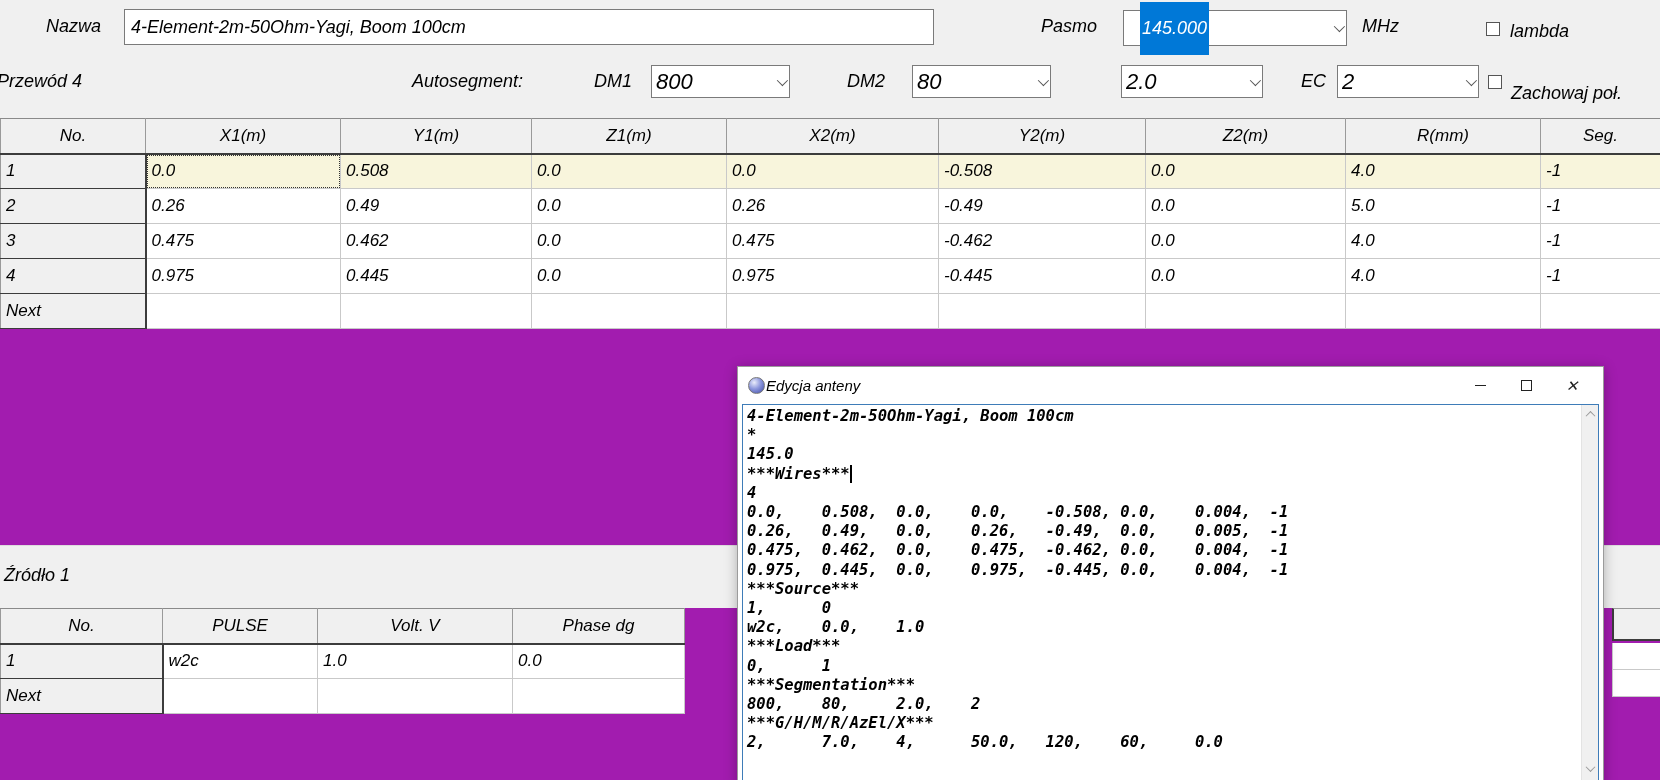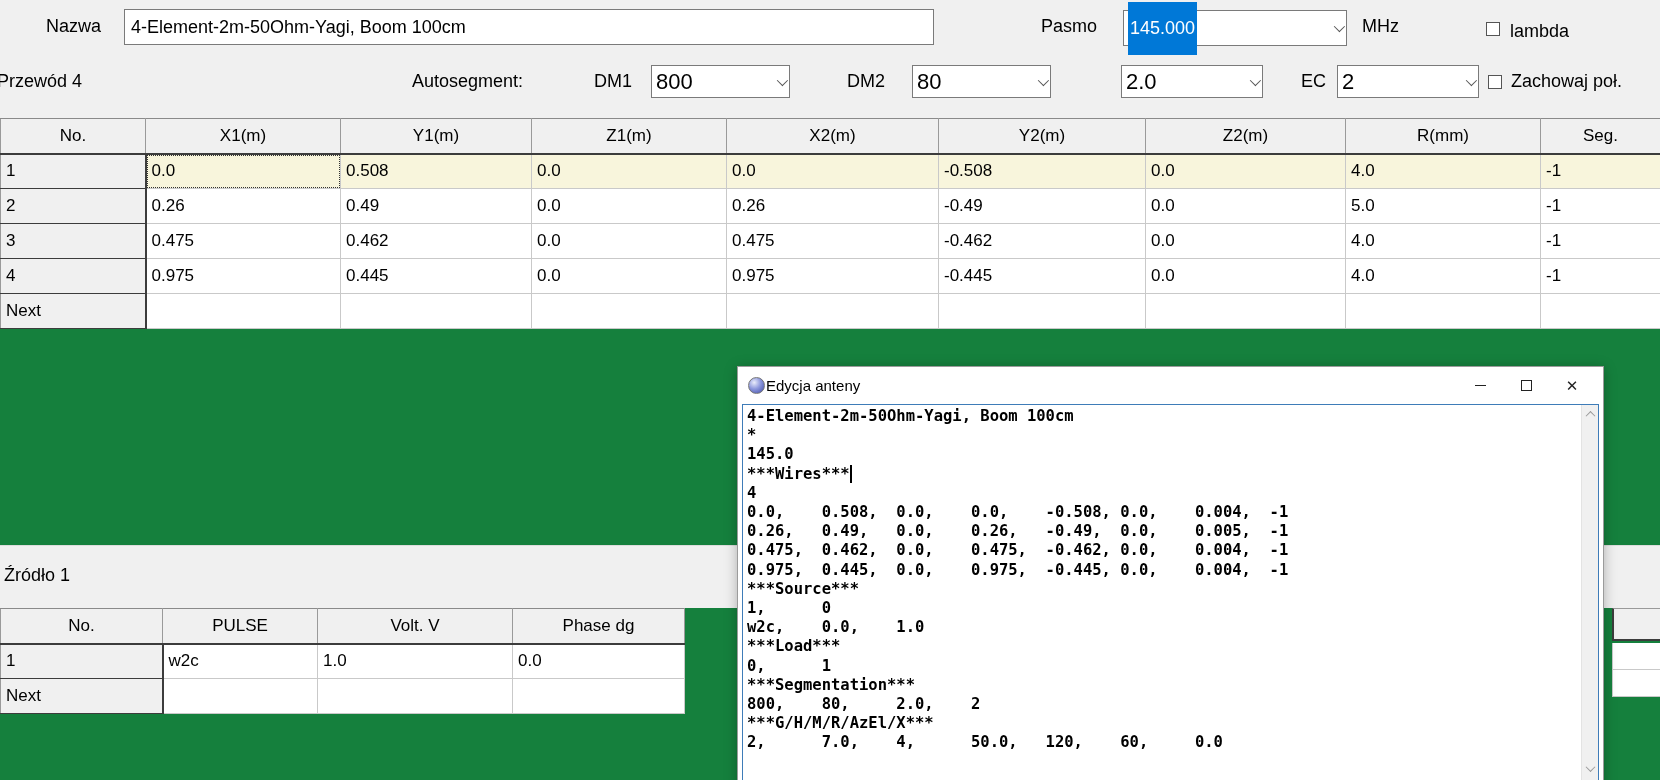--- a/index.html
+++ b/index.html
@@ -1,34 +1,34 @@
 <!DOCTYPE html>
 <html><head>
 <meta charset="utf-8">
 <style>
   * { box-sizing: border-box; margin: 0; padding: 0; }
   html,body { background:#fff; }
   #screen {
     position: relative; width: 1660px; height: 780px;
-    overflow: hidden; background: #15803d;
-    font-family: "Liberation Sans", sans-serif; color:#000;
+    overflow: hidden; background: #a21caf;
+    font-family: "Liberation Sans", sans-serif; color:#000;font-style:italic;
   }
   .abs { position:absolute; }
   .toolbar-bg { left:0; top:0; width:1660px; height:118px; background:#f0f0f0; }
   .lbl { font-size:18px; white-space:nowrap; }
   .txtinput {
     background:#fff; border:1px solid #7a7a7a; font-size:18px;
     display:flex; align-items:center; padding:0 6px; white-space:nowrap; overflow:hidden;
   }
   .combo {
     background:#fff; border:1px solid #7a7a7a; display:flex; align-items:center;
     padding:0 4px; font-size:22px; white-space:nowrap;
   }
   .combo .val { flex:1 1 auto; overflow:hidden; }
-  .combo .val.selected { flex:0 0 auto; background:#0078d7; color:#fff; padding:16px 2px; }
+  .combo .val.selected { flex:0 0 auto; background:#0078d7; color:#fff; padding:16px 2px;margin-left:12px; }
   .chev {
     width:8px; height:8px; border-right:1.5px solid #555; border-bottom:1.5px solid #555;
     transform: rotate(45deg) translateY(-2px); margin-left:auto; flex:0 0 auto;
   }
   .checkbox { width:14px; height:14px; background:#fff; border:1px solid #555; }
 
   
   table.grid { border-collapse:collapse; table-layout:fixed; font-size:17px; background:#fff; }
   table.grid th {
     background:#f0f0f0; font-weight:400; 
@@ -129,21 +129,21 @@
     <span class="chev"></span>
   </div>
 
   <div class="abs lbl" style="left:1301px; top:71px;">EC</div>
   <div class="abs combo" style="left:1337px; top:65px; width:142px; height:33px;">
     <span class="val">2</span>
     <span class="chev"></span>
   </div>
 
   <div class="abs checkbox" style="left:1488px; top:75px;"></div>
-  <div class="abs lbl" style="left:1511px; top:71px;">Zachowaj poł.</div>
+  <div class="abs lbl" style="left:1511px; top:83px;">Zachowaj poł.</div>
 
   <table class="grid abs" style="left:0; top:118px; width:1660px;">
     <colgroup>
       <col style="width:145px">
         <col style="width:195px">
         <col style="width:191px">
         <col style="width:195px">
       <col style="width:212px">
         <col style="width:207px">
         <col style="width:200px">

